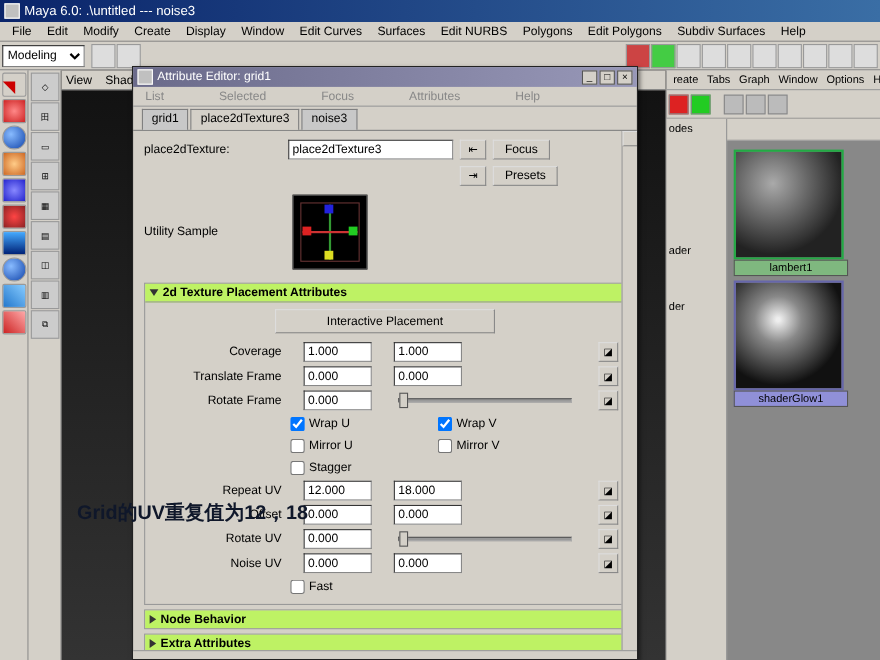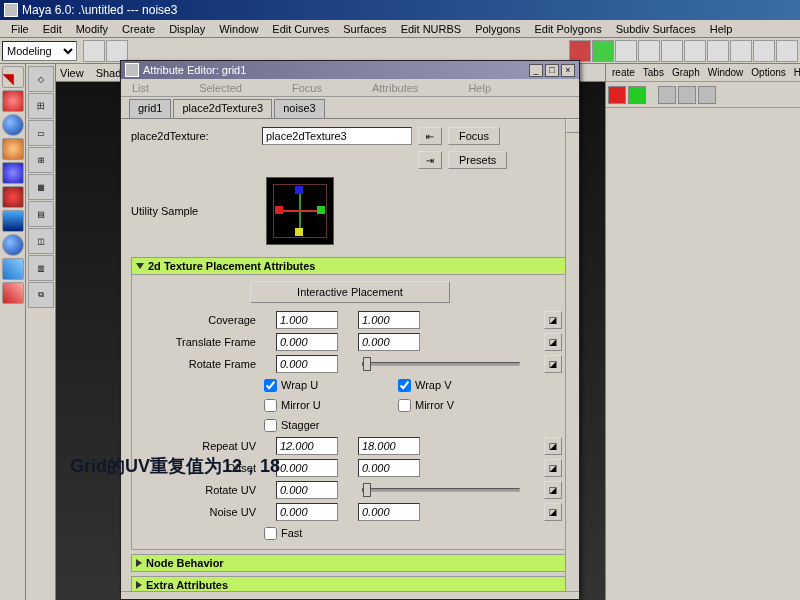--- a/index.html
+++ b/index.html
@@ -79,21 +79,21 @@
 .section { border: 1px solid #999; margin-bottom: 4px; }
 .section-head { background: #bef264; padding: 2px 4px; font-weight: bold; font-size: 11px; display: flex; align-items: center; gap: 4px; border-bottom: 1px solid #999; }
 .section-head.collapsed { border-bottom: none; }
 .tri { width: 0; height: 0; }
 .tri.down { border-left: 4px solid transparent; border-right: 4px solid transparent; border-top: 6px solid #333; }
 .tri.right { border-top: 4px solid transparent; border-bottom: 4px solid transparent; border-left: 6px solid #333; }
 .section-body { padding: 6px; }
 
 .attr-row { display: flex; align-items: center; height: 22px; gap: 20px; }
 .attr-label { width: 118px; text-align: right; font-size: 11px; }
-.num-input { width: 62px; height: 18px; border: 1px inset #888; background: #fff; font-size: 11px; padding: 1px 3px; font-style: italic; }
+.num-input { width: 62px; height: 18px; border: 1px inset #888; background: #fff; font-size: 11px; padding: 1px 3px; }
 .slider { flex: 1; height: 4px; background: #999; border: 1px inset #aaa; position: relative; margin: 0 4px; }
 .slider-thumb { position: absolute; width: 8px; height: 14px; background: #d4d0c8; border: 1px solid #555; top: -6px; left: 0; }
 .connect-btn { width: 18px; height: 18px; border: 1px outset #ddd; background: #d4d0c8; font-size: 9px; display: flex; align-items: center; justify-content: center; }
 .checkbox-row { display: flex; align-items: center; gap: 4px; padding-left: 126px; height: 20px; }
 .cb-group { display: flex; align-items: center; gap: 4px; width: 130px; font-size: 11px; }
 input[type=checkbox] { width: 13px; height: 13px; }
 
 .wide-btn { width: 200px; height: 22px; border: 1px outset #ddd; background: #d4d0c8; font-size: 11px; margin: 0 auto 6px; display: block; }
 
 .annotation { position: absolute; left: 70px; top: 454px; color: #0f172a; font-size: 18px; font-weight: bold; z-index: 200; font-family: 'SimHei', Arial, sans-serif; }
@@ -192,20 +192,38 @@
       <span>He</span>
     </div>
     <div class="rp-icons">
       <div class="rp-icon" style="background:#d22"></div>
       <div class="rp-icon" style="background:#2c2"></div>
       <div style="width:8px"></div>
       <div class="rp-icon"></div>
       <div class="rp-icon"></div>
       <div class="rp-icon"></div>
     </div>
+    <div class="rp-body">
+      <div class="rp-side">
+        <div style="margin-bottom:100px">odes</div>
+        <div style="margin-bottom:40px">ader</div>
+        <div>der</div>
+      </div>
+      <div class="rp-nodes">
+        <div style="height:20px;background:#d4d0c8;margin:-6px -6px 4px;border-bottom:1px solid #999"></div>
+        <div class="swatch-wrap">
+          <div class="swatch"></div>
+          <div class="swatch-label">lambert1</div>
+        </div>
+        <div class="swatch-wrap">
+          <div class="swatch2"></div>
+          <div class="swatch-label2">shaderGlow1</div>
+        </div>
+      </div>
+    </div>
   </div>
 </div>
 
 <div class="ae-window">
   <div class="ae-title">
     <div class="ae-title-icon"></div>
     <span>Attribute Editor: grid1</span>
     <div class="ae-title-btns">
       <div class="ae-title-btn">_</div>
       <div class="ae-title-btn">□</div>

